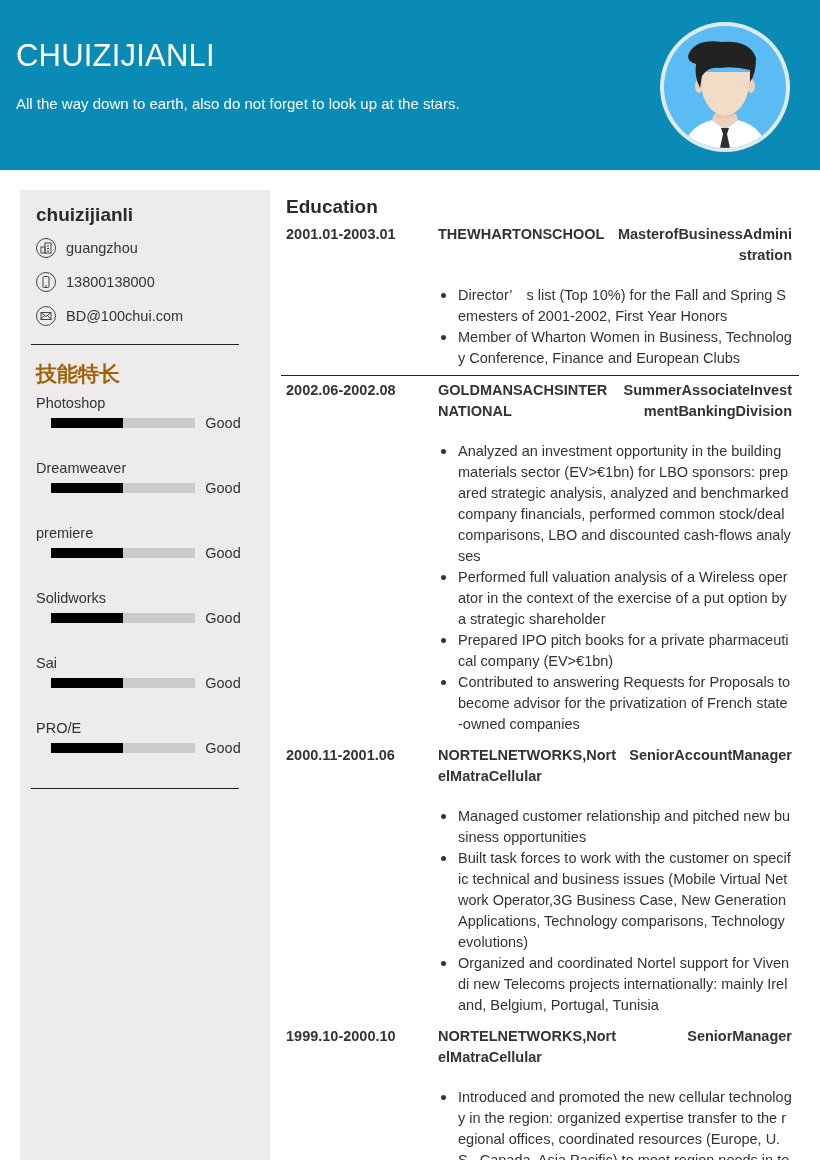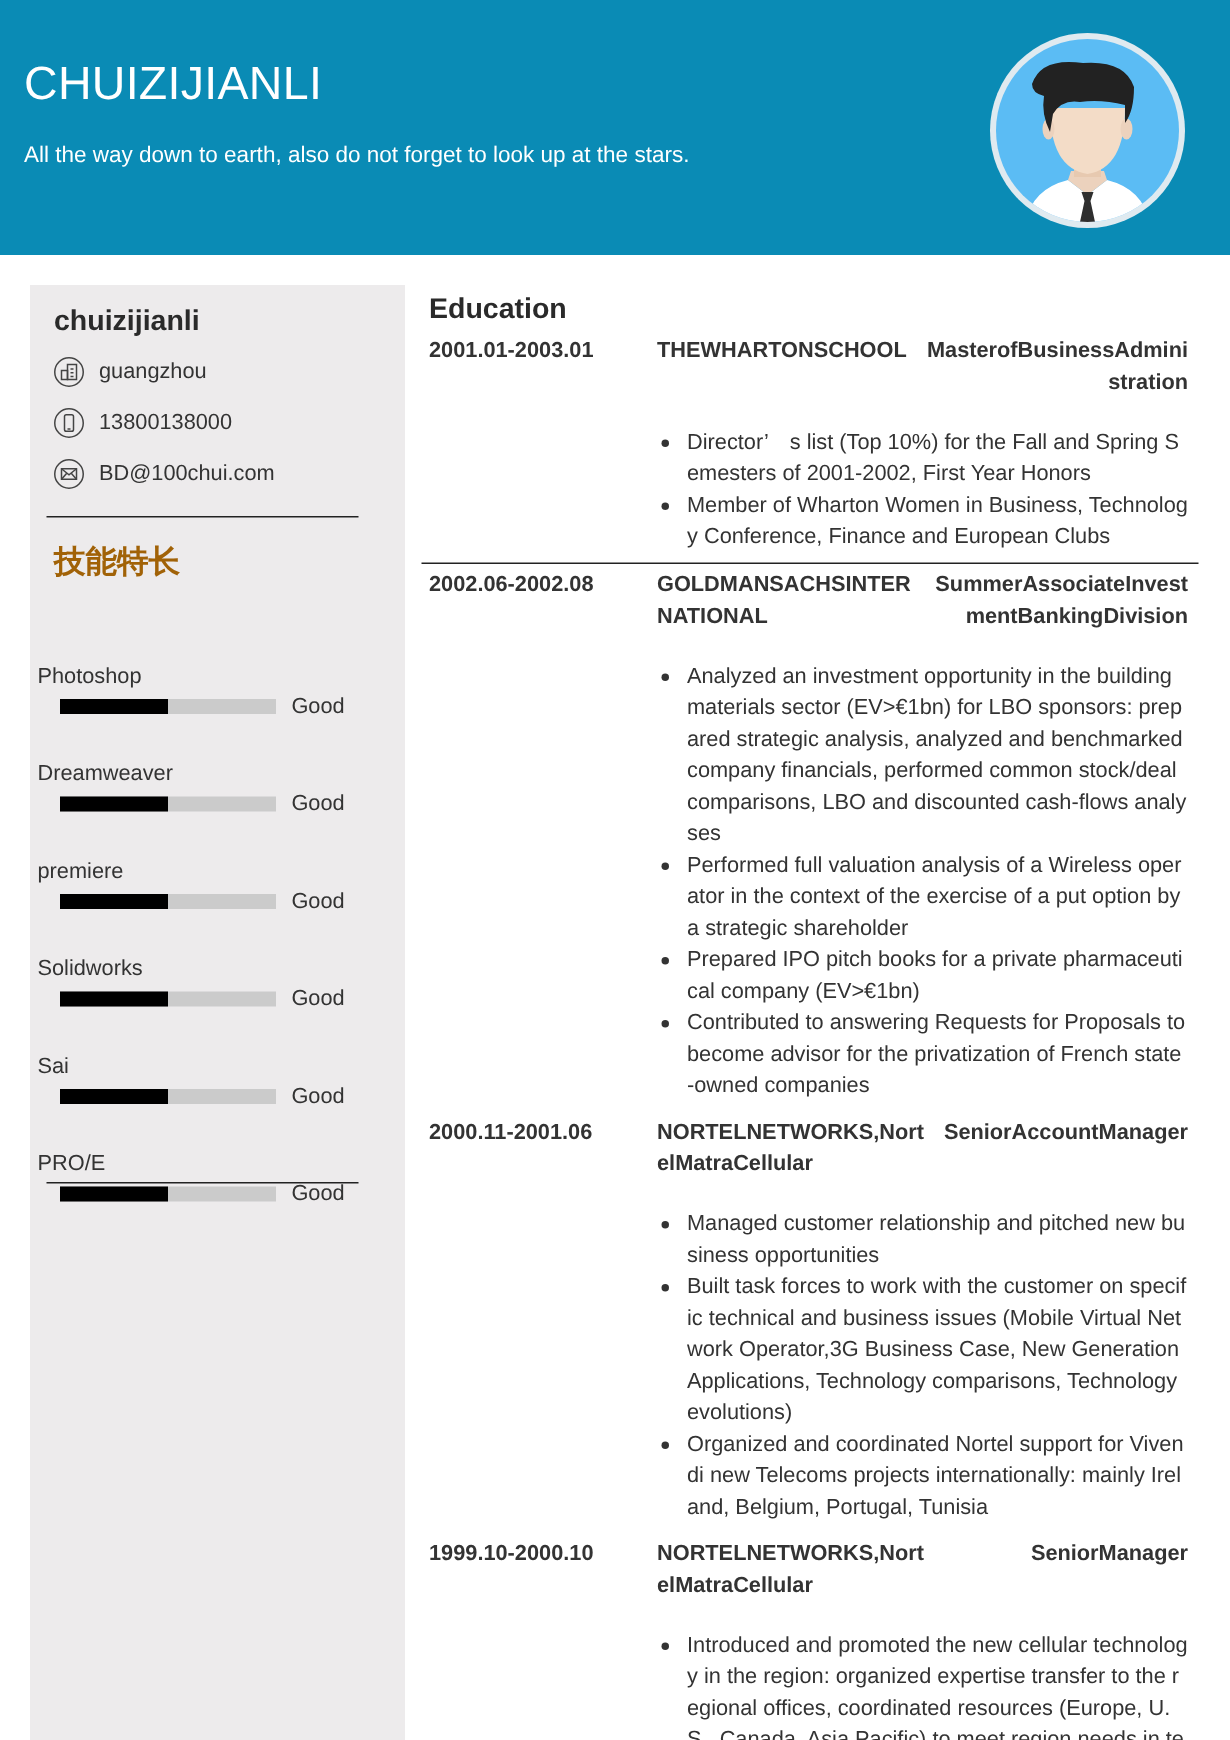--- a/index.html
+++ b/index.html
@@ -12,21 +12,21 @@
   .avatar { position: absolute; left: 660px; top: 22px; width: 130px; height: 130px; border-radius: 50%; background: #dfeaf0; padding: 4px; }
   .avatar-inner { width: 122px; height: 122px; border-radius: 50%; background: #5bbcf4; overflow: hidden; position: relative; }
 
   .sidebar { position: absolute; left: 20px; top: 190px; width: 250px; height: 970px; background: #edebec; }
   .sb-name { position: absolute; left: 16px; top: 14px; font-size: 19px; font-weight: bold; color: #2a2a2a; }
   .contact { position: absolute; left: 16px; height: 20px; display: flex; align-items: center; }
   .contact .ic { width: 20px; height: 20px; border: 1px solid #444; border-radius: 50%; display: flex; align-items: center; justify-content: center; }
   .contact .txt { margin-left: 10px; font-size: 14.5px; color: #333; }
   .sb-rule { position: absolute; left: 11px; width: 208px; height: 0; border-top: 1.5px solid #222; }
   .sb-section { position: absolute; left: 16px; top: 170px; font-size: 21px; font-weight: bold; color: #a16207; }
-  .skill { position: absolute; left: 5px; width: 220px; margin-top: 48px; }
+  .skill { position: absolute; left: 16px; width: 220px; }
   .skill .name { font-size: 14.5px; color: #333; height: 20px; line-height: 20px; }
   .skill .row { display: flex; align-items: center; margin-top: 2px; justify-content: center; }
   .skill .bar { width: 144px; height: 10px; background: #cbcbcb; position: relative; }
   .skill .fill { position: absolute; left: 0; top: 0; height: 10px; background: #000; }
   .skill .level { margin-left: 10px; font-size: 14.5px; color: #333; }
 
   .main { position: absolute; left: 281px; top: 190px; width: 518px; }
   .sec-title { font-size: 19px; font-weight: bold; color: #2a2a2a; padding-left: 5px; height: 34px; line-height: 34px; }
   .entry { display: flex; padding-left: 5px; padding-right: 7px; }
   .entry .date { width: 152px; font-size: 14.5px; font-weight: bold; color: #333; line-height: 21px; flex-shrink: 0; }

